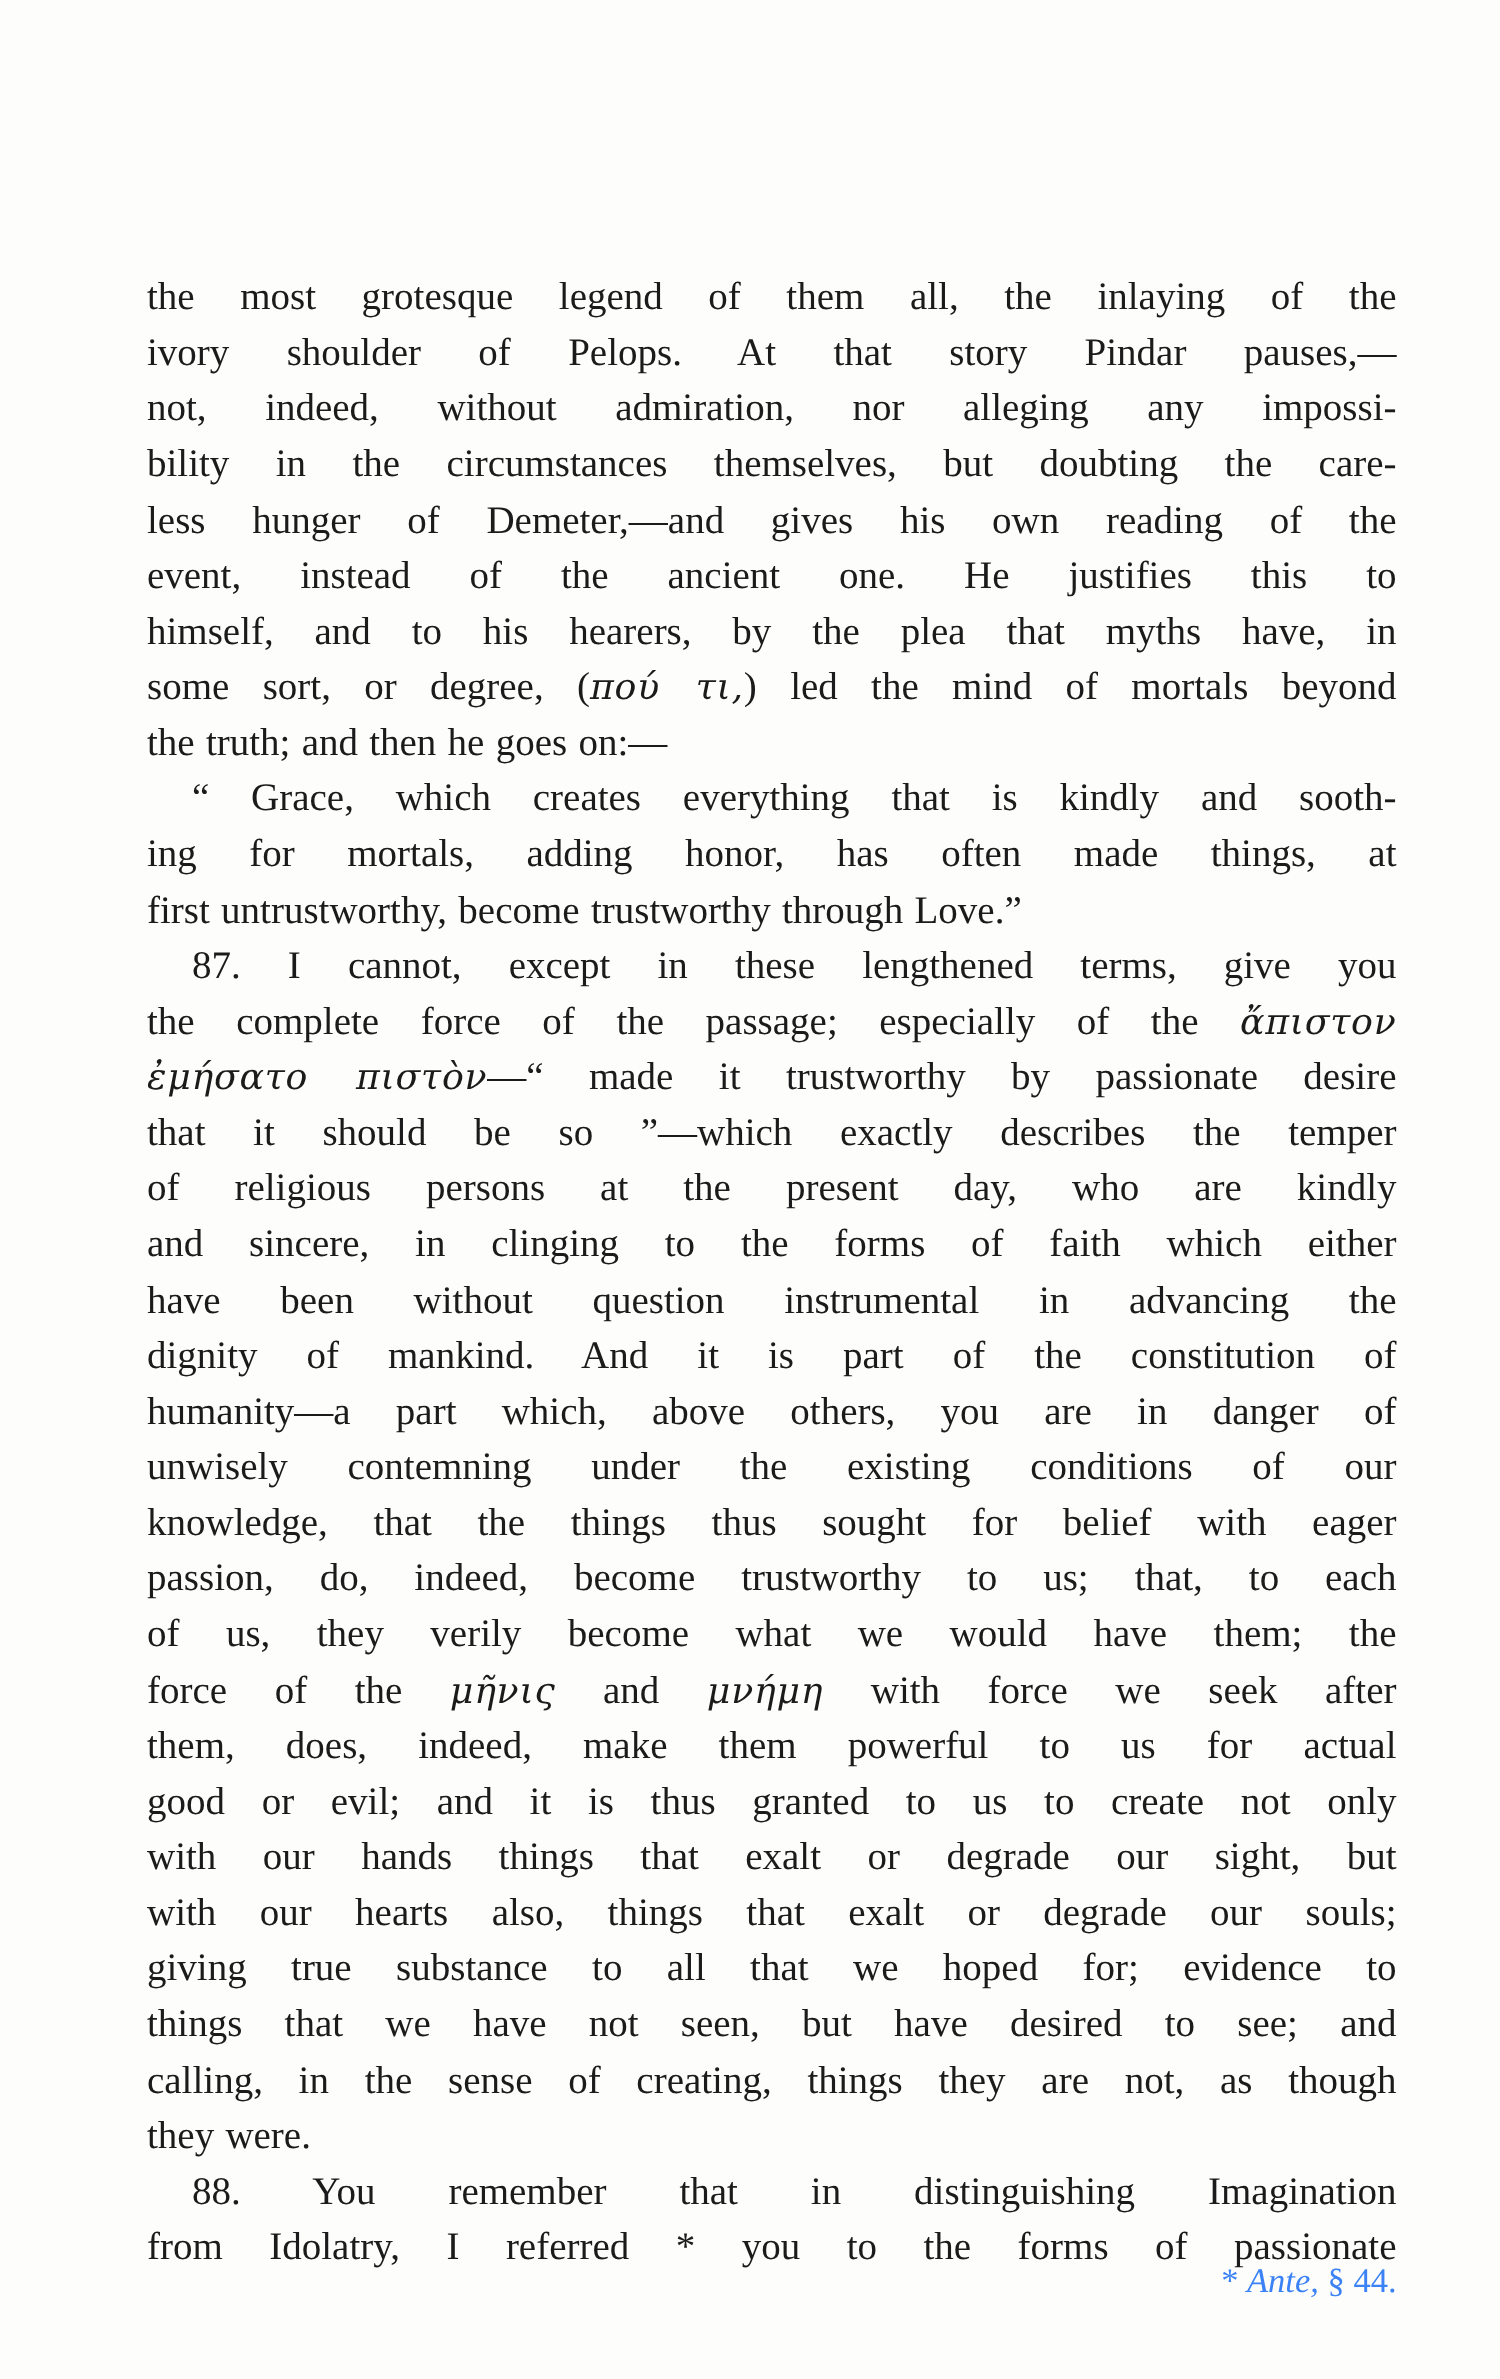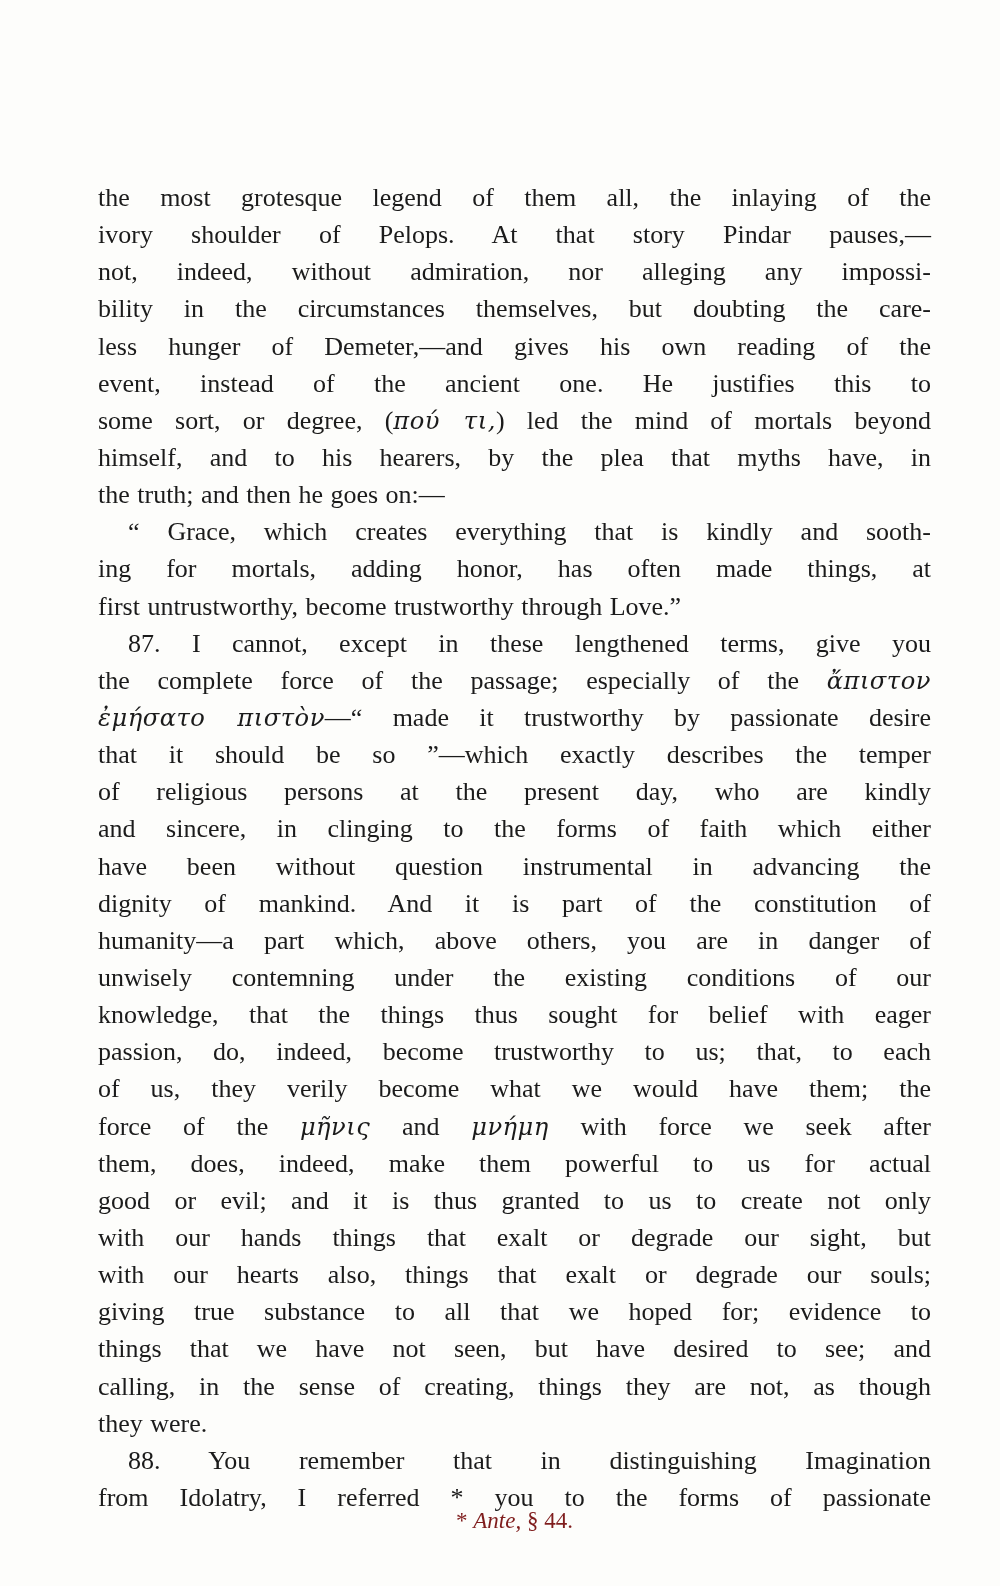--- a/index.html
+++ b/index.html
@@ -66,43 +66,43 @@
     font-family: "DejaVu Serif", serif;
     font-style: italic;
     font-size: 0.93em;
     letter-spacing: 0.5px;
   }
   .footnote {
     position: absolute;
     left: 98px;
     top: 1508px;
     width: 833px;
-    text-align: center;
+    text-align: right;
     font-size: 23px;
-    color: #7f1d1d;
+    color: #3b82f6;
   }
   .footnote .it {
     font-style: italic;
   }
 </style>
 </head>
 <body>
 
 <div class="page">
 
 
   <div class="text-block">
       <div class="line j"><span>the most grotesque legend of them all, the inlaying of the</span></div>
       <div class="line j"><span>ivory shoulder of Pelops.  At that story Pindar pauses,—</span></div>
       <div class="line j"><span>not, indeed, without admiration, nor alleging any impossi-</span></div>
       <div class="line j"><span>bility in the circumstances themselves, but doubting the care-</span></div>
       <div class="line j"><span>less hunger of Demeter,—and gives his own reading of the</span></div>
       <div class="line j"><span>event, instead of the ancient one.  He justifies this to</span></div>
+      <div class="line j"><span>himself, and to his hearers, by the plea that myths have, in</span></div>
       <div class="line j"><span>some sort, or degree, (</span><span class="greek">πού τι,</span><span>) led the mind of mortals beyond</span></div>
-      <div class="line j"><span>himself, and to his hearers, by the plea that myths have, in</span></div>
       <div class="line last"><span>the truth; and then he goes on:—</span></div>
       <div class="line j ind"><span>“ Grace, which creates everything that is kindly and sooth-</span></div>
       <div class="line j"><span>ing for mortals, adding honor, has often made things, at</span></div>
       <div class="line last"><span>first untrustworthy, become trustworthy through Love.”</span></div>
       <div class="line j ind"><span>87. I cannot, except in these lengthened terms, give you</span></div>
       <div class="line j"><span>the complete force of the passage; especially of the </span><span class="greek">ἄπιστον</span></div>
       <div class="line j"><span class="greek">ἐμήσατο πιστὸν</span><span>—“ made it trustworthy by passionate desire</span></div>
       <div class="line j"><span>that it should be so ”—which exactly describes the temper</span></div>
       <div class="line j"><span>of religious persons at the present day, who are kindly</span></div>
       <div class="line j"><span>and sincere, in clinging to the forms of faith which either</span></div>

